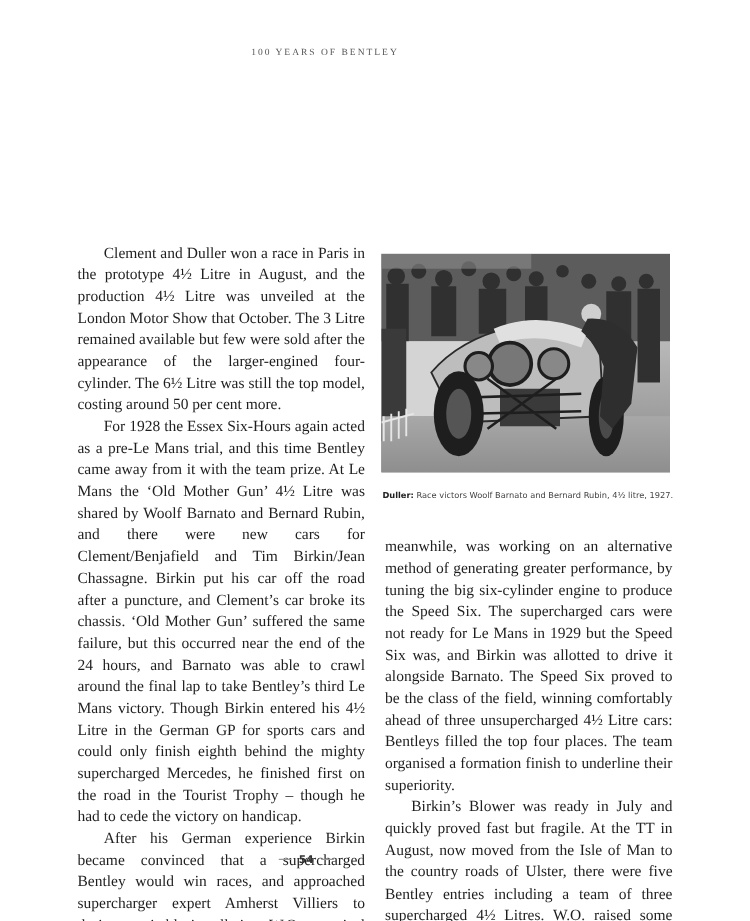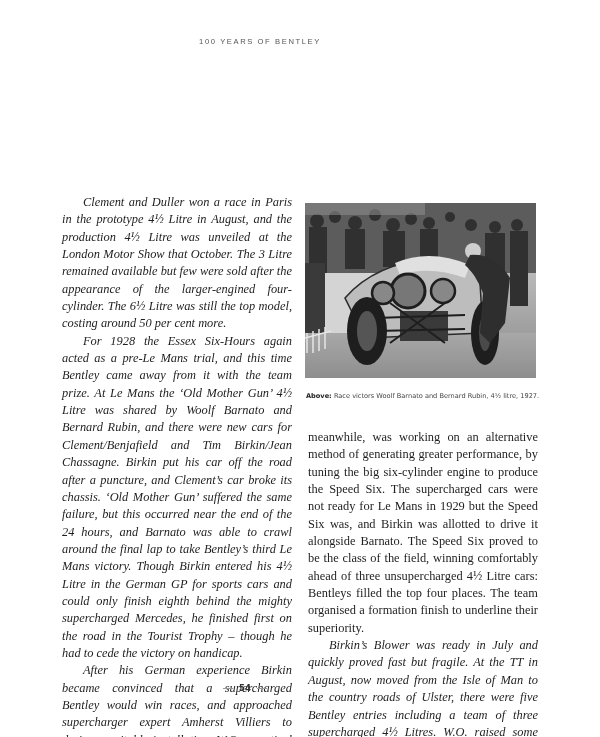--- a/index.html
+++ b/index.html
@@ -1,27 +1,27 @@
 <!DOCTYPE html>
 <html><head>
 <meta charset="utf-8">
 <style>
   html, body { margin: 0; padding: 0; background: #ffffff; }
   body { width: 600px; height: 737px; position: relative; overflow: hidden; }
   .running-head {
     position: absolute; top: 37px; left: 0; width: 520px; text-align: center;
-    font-family: Liberation Sans, sans-serif; font-size: 7.6px; letter-spacing: 1.6px;
+    font-family: Liberation Serif, serif; font-size: 7.6px; letter-spacing: 1.6px;
     color: #555; font-weight: normal;
   }
   .col {
     position: absolute; font-family: "Liberation Serif", serif; font-size: 12.4px;
     line-height: 17.35px; color: #1e1e1e; text-align: justify; hyphens: manual;
   }
   .col p { margin: 0; text-indent: 0; }
-  .col p.indent { text-indent: 21px; font-style: italic; }
+  .col p.indent { text-indent: 21px; }
   .col-left { left: 62px; top: 194px; width: 230px; }
   .col-right { left: 308px; top: 429px; width: 230px; }
   .photo {
     position: absolute; left: 305px; top: 203px; width: 231px; height: 175px;
     background: #9a9a9a; overflow: hidden;
   }
   .photo svg { display: block; }
   .caption {
     position: absolute; left: 306px; top: 392px; width: 240px;
     font-family: "DejaVu Sans", sans-serif; font-size: 6.6px; color: #444; white-space: nowrap;
@@ -107,21 +107,21 @@
     <g stroke="#e6e6e6" stroke-width="1.5">
       <line x1="2" y1="130" x2="2" y2="150"></line>
         <line x1="8" y1="128" x2="8" y2="150"></line>
       <line x1="14" y1="126" x2="14" y2="148"></line>
         <line x1="20" y1="124" x2="20" y2="146"></line>
       <line x1="0" y1="135" x2="26" y2="128"></line>
     </g>
   </svg>
 </div>
 
-<div class="caption"><b>Above:</b> <span>Race victors Woolf Barnato and Bernard Rubin, 4½ litre, 1927.</span></div>
+<div class="caption"><b>Duller:</b> <span>Race victors Woolf Barnato and Bernard Rubin, 4½ litre, 1927.</span></div>
 
 <div class="col col-right">
   <p>meanwhile, was working on an alternative method of generating greater performance, by tuning the big six-cylinder engine to produce the Speed Six. The supercharged cars were not ready for Le Mans in 1929 but the Speed Six was, and Birkin was allotted to drive it alongside Barnato. The Speed Six proved to be the class of the field, winning comfortably ahead of three unsupercharged 4½ Litre cars: Bentleys filled the top four places. The team organised a formation finish to underline their superiority.</p>
   <p class="indent">Birkin’s Blower was ready in July and quickly proved fast but fragile. At the TT in August, now moved from the Isle of Man to the country roads of Ulster, there were five Bentley entries including a team of three supercharged 4½ Litres. W.O. raised some eyebrows by agreeing to act</p>
 </div>
 
 <div class="folio">
   <span class="dash"></span><b>54</b><span class="dash"></span>
 </div>
 

